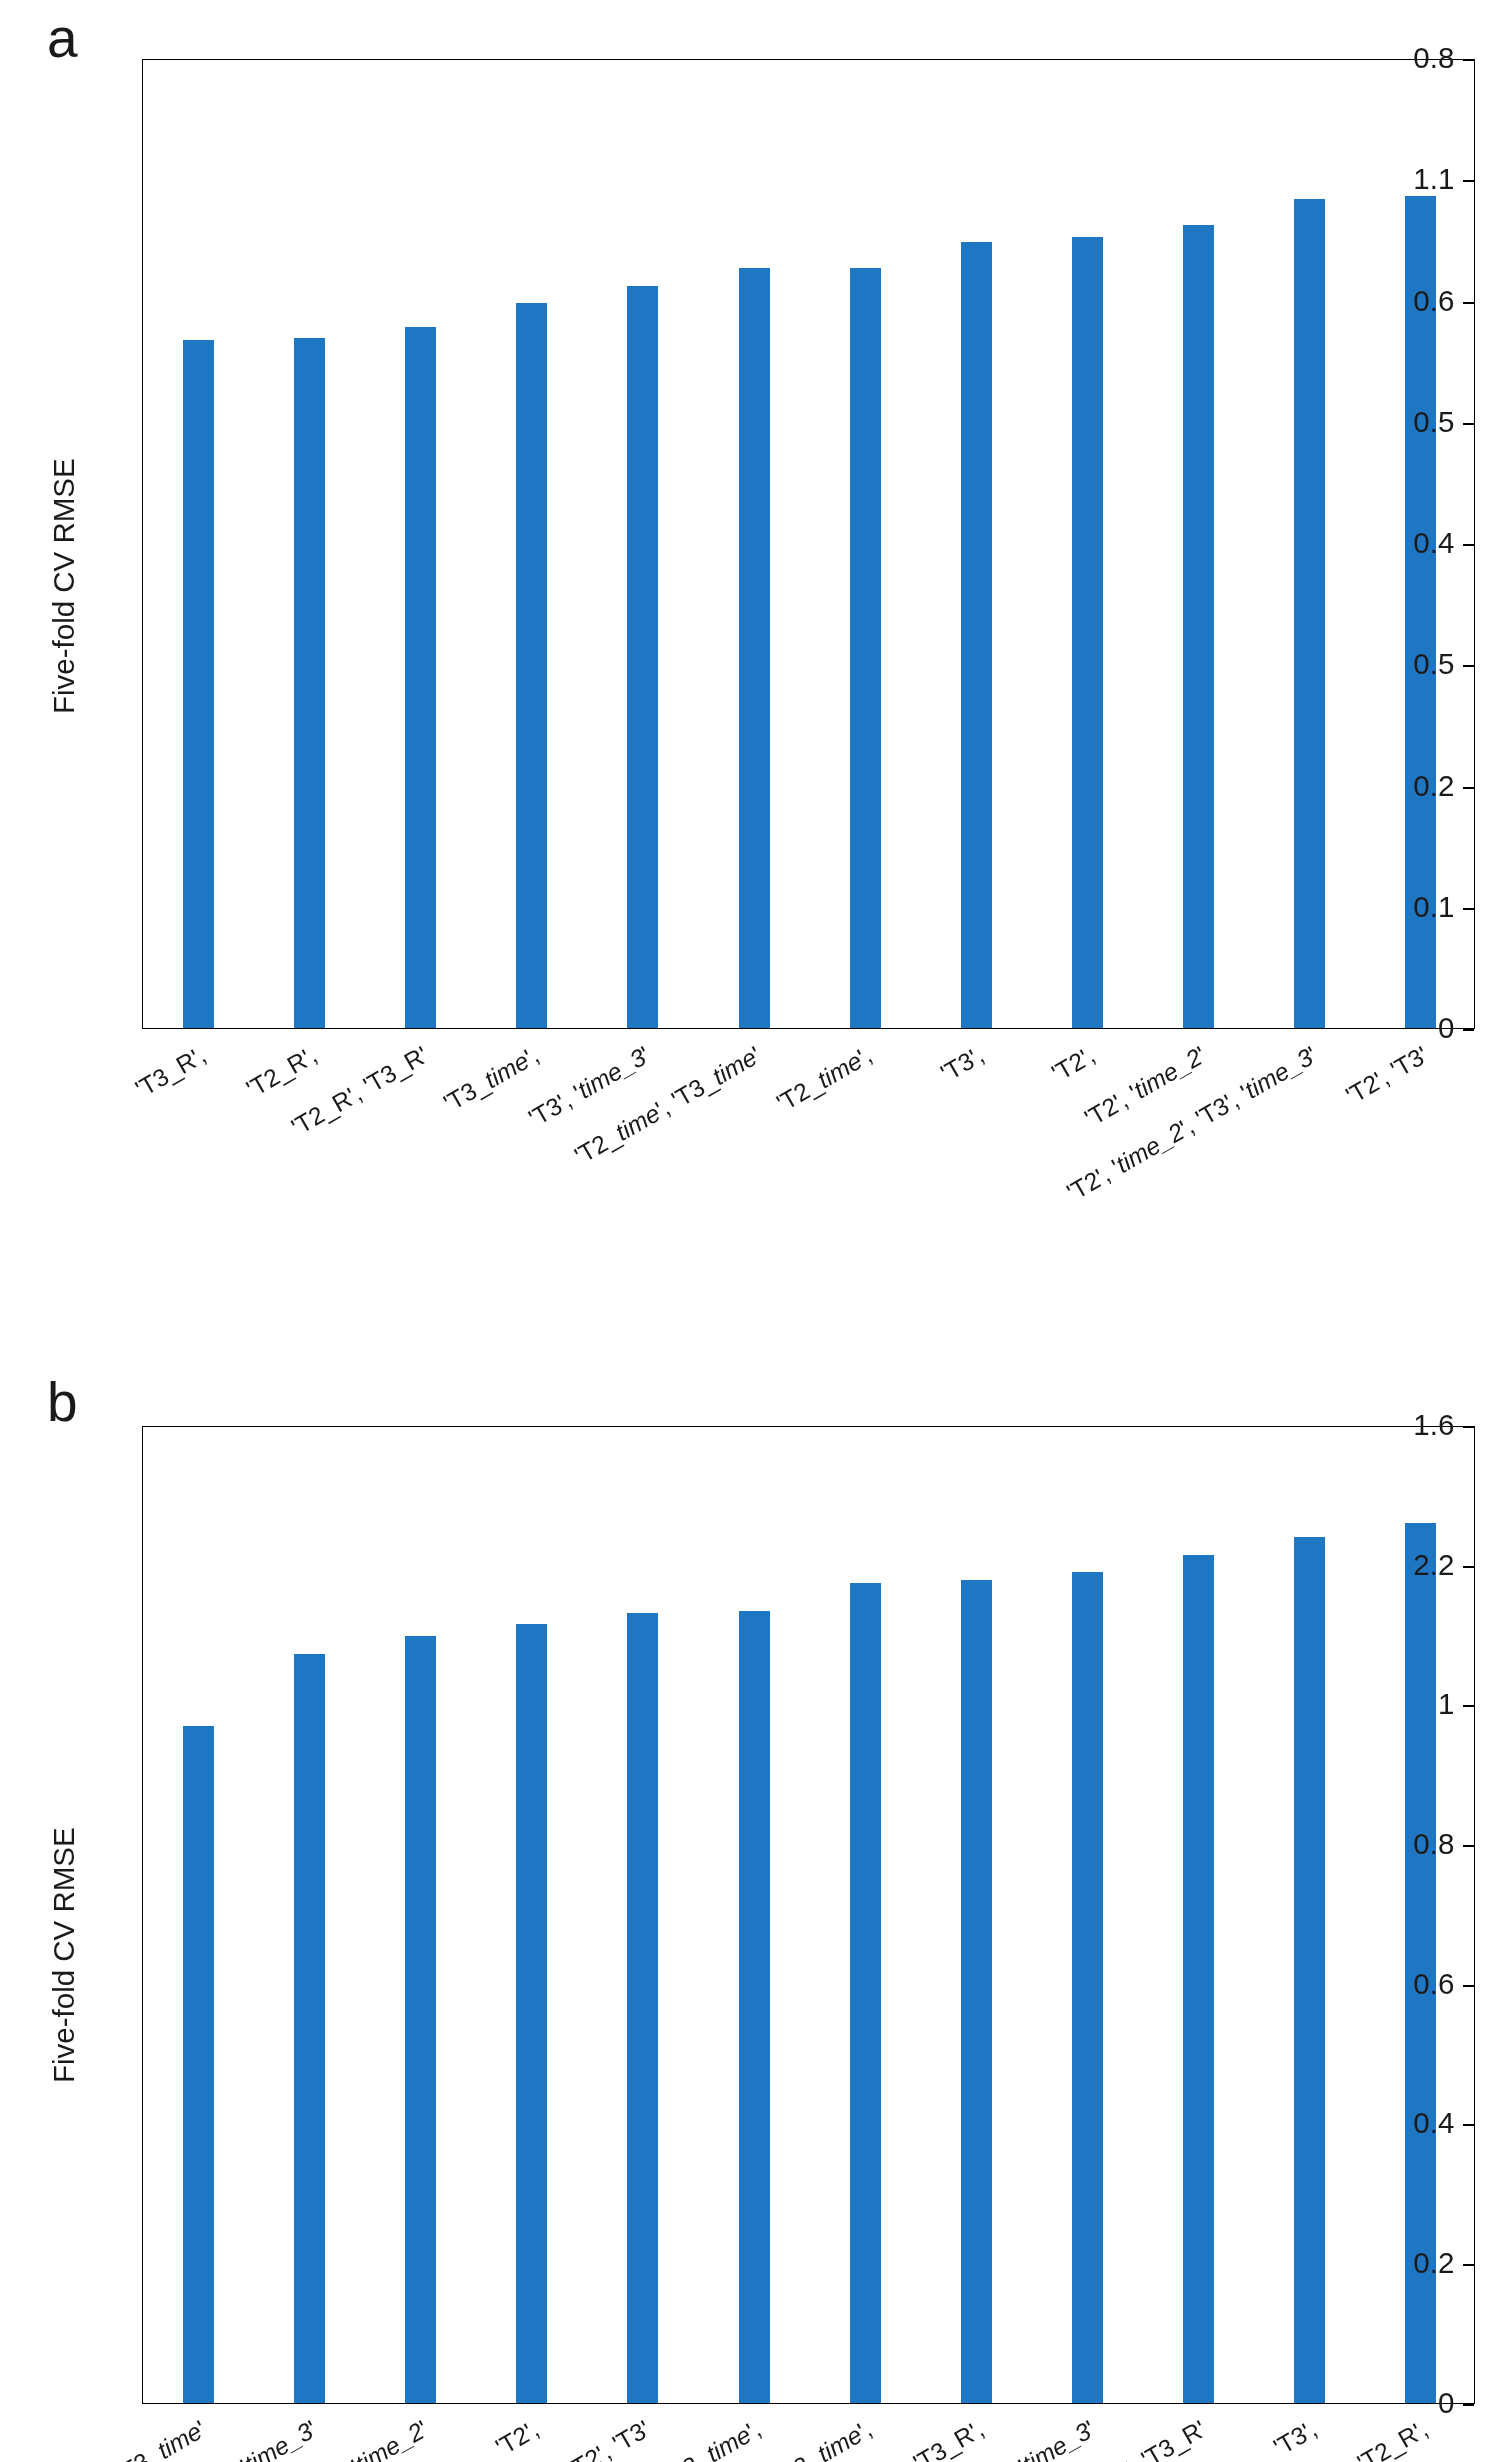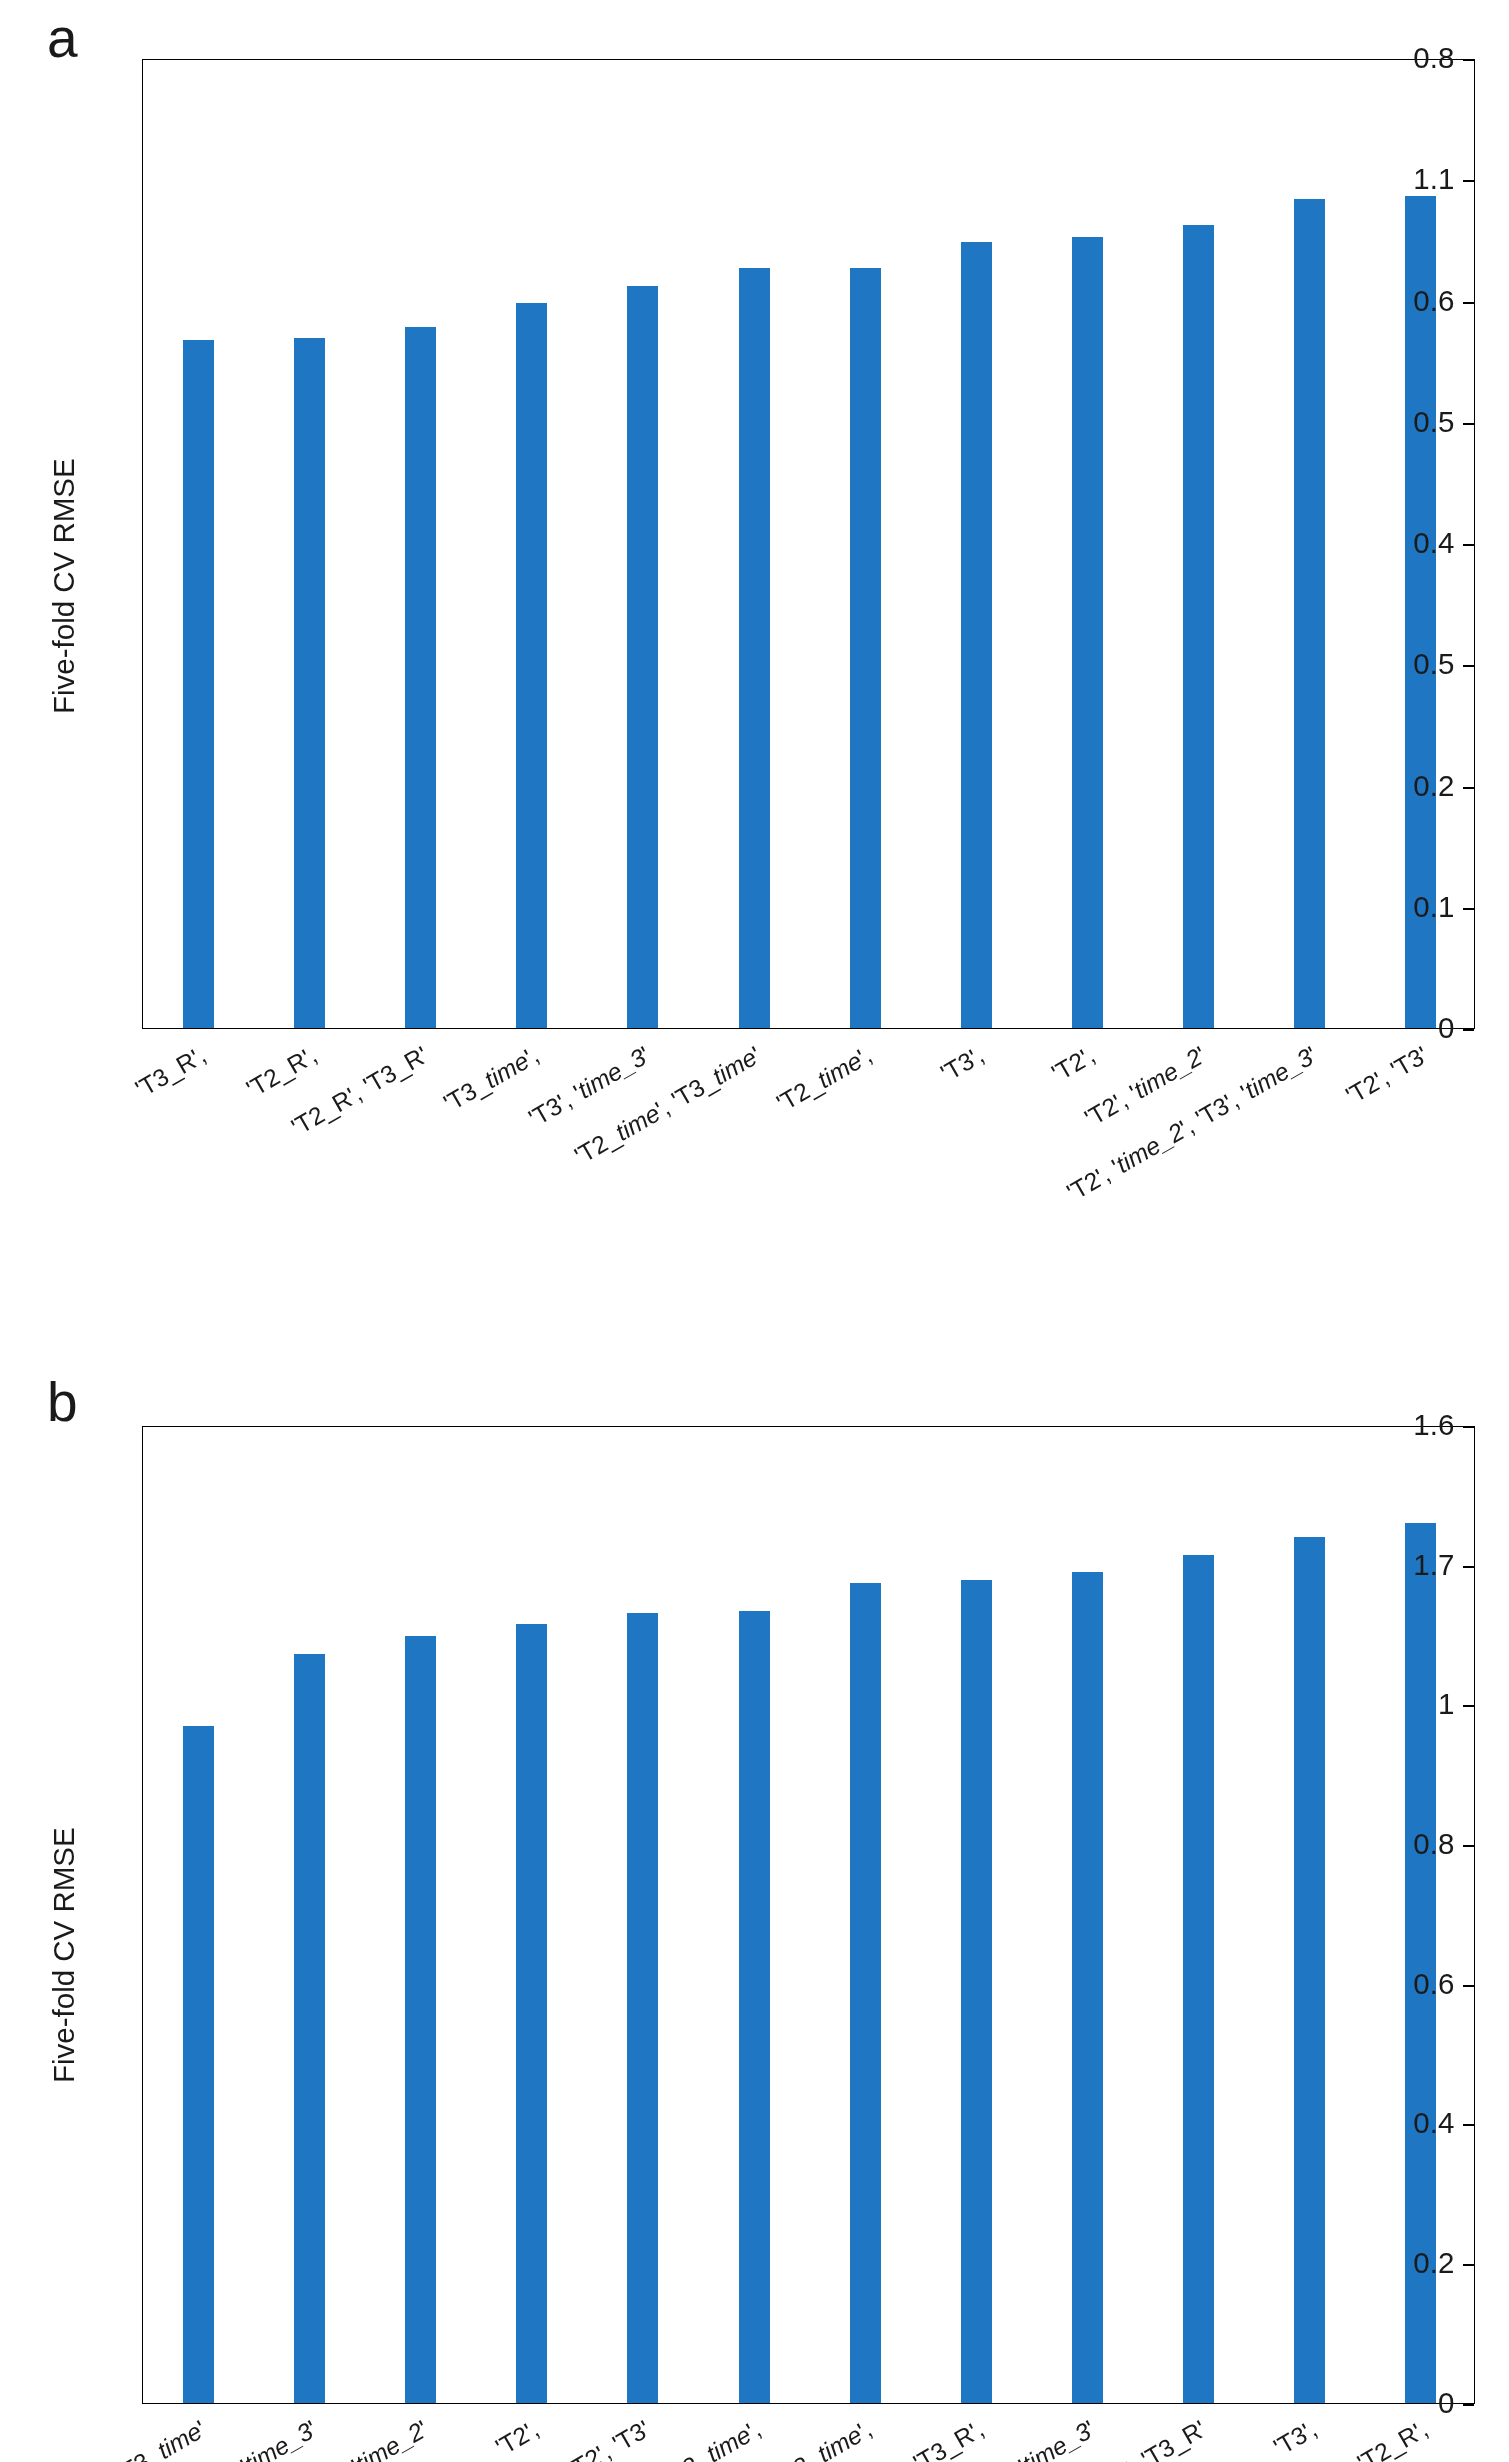--- a/index.html
+++ b/index.html
@@ -246,21 +246,21 @@
         <div class="ytick" style="top: 419px;">
           <div class="tickmark"></div>
           <div class="ticklabel">0.8</div>
         </div>
         <div class="ytick" style="top: 279px;">
           <div class="tickmark"></div>
           <div class="ticklabel">1</div>
         </div>
         <div class="ytick" style="top: 140px;">
           <div class="tickmark"></div>
-          <div class="ticklabel">1.7</div>
+          <div class="ticklabel">2.2</div>
         </div>
         <div class="ytick" style="top: 0px;">
           <div class="tickmark"></div>
           <div class="ticklabel">1.6</div>
         </div>
       </div>
     <div class="xlabels" id="xlabels-b">
         <div class="xlabel" style="left: -246px; width: 443px; top: 11.8px;">'T2_', 'T3_<i>time</i>'</div>
         <div class="xlabel" style="left: -135px; width: 443px; top: 11.8px;">'T2', '', 'T3', '<i>time_3</i>'</div>
         <div class="xlabel" style="left: -24px; width: 443px; top: 11.8px;">'T2', '<i>time_2</i>'</div>

